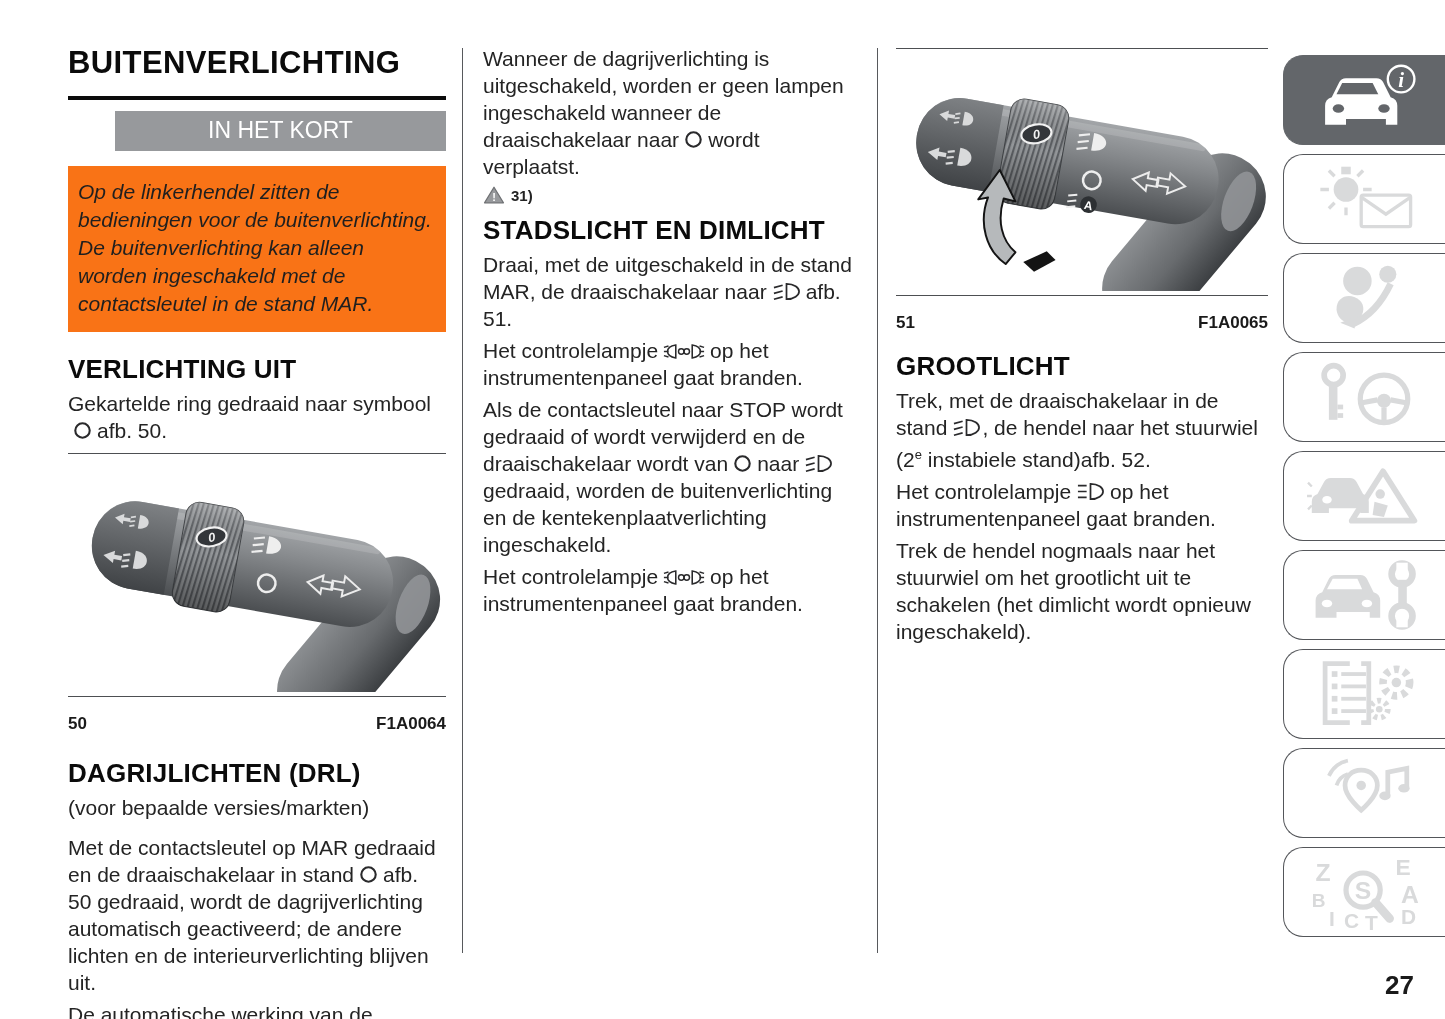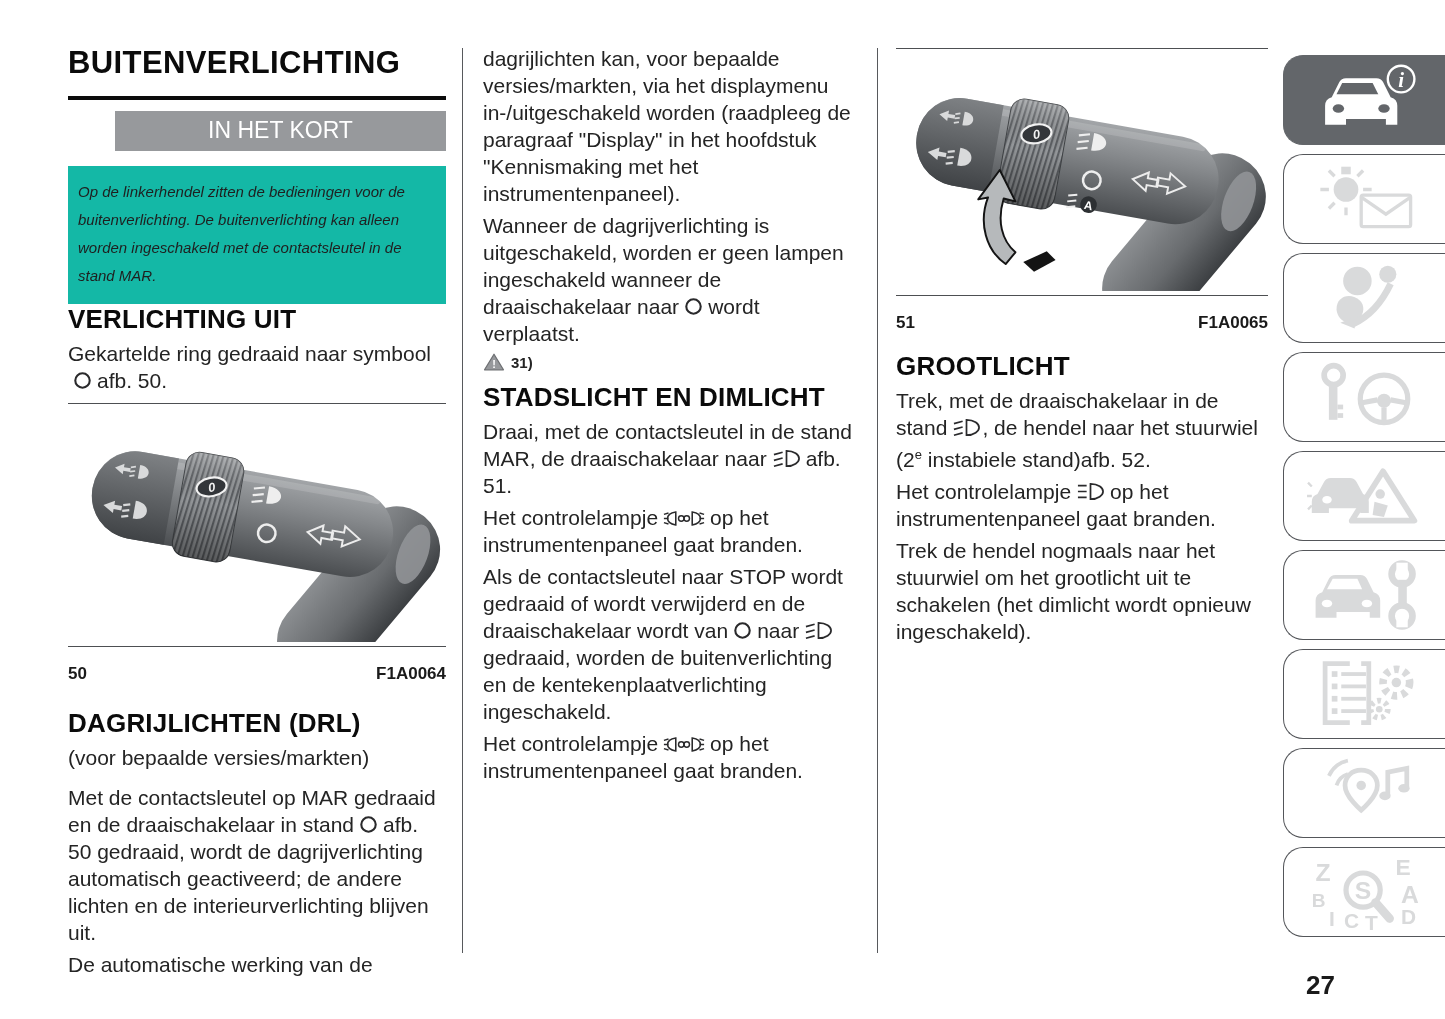--- a/index.html
+++ b/index.html
@@ -12,22 +12,22 @@
   .col-mid{left:483px;width:376px;}
   .col-right{left:896px;width:372px;}
   .vdiv{position:absolute;top:48px;height:905px;width:1px;background:#57595c;}
   .vdiv1{left:462px;}
   .vdiv2{left:877px;}
 
   .main-title{font-size:31px;font-weight:bold;color:#0b0b0b;letter-spacing:.4px;
     border-bottom:4px solid #0b0b0b;padding-bottom:15px;margin:0 0 11px 0;}
   .kort-bar{background:#97999c;color:#ffffff;text-align:center;font-size:23px;
     padding:6px 0 7px 0;margin-bottom:15px;margin-left:47px;}
-  .intro-box{background:#14b8a6;color:#1f1f1f;font-style:italic;font-size:15px;
-    line-height:28px;padding:12px 12px 14px 10px;}
+  .intro-box{background:#f97316;color:#1f1f1f;font-style:italic;font-size:21px;
+    line-height:28px;padding:12px 12px 14px 10px;margin-bottom:22px;}
   h2{font-size:26px;line-height:30px;font-weight:bold;color:#0b0b0b;margin:0 0 6px 0;letter-spacing:.2px;}
   .sec{margin-top:24px;}
   p{font-size:21px;line-height:27px;margin:0 0 5px 0;}
   .subnote{margin-bottom:13px;}
 
   .isym{display:inline-block;vertical-align:-2px;margin:0 5px;}
   .isym.tight-right{margin-right:1px;}
   sup{font-size:0.62em;}
 
   .note-line{margin:2px 0 8px 0;font-size:15px;font-weight:bold;display:flex;align-items:center;gap:6px;}
@@ -38,21 +38,21 @@
   .fig-caption{display:flex;justify-content:space-between;font-size:17px;font-weight:bold;
     color:#1a1a1a;margin-top:17px;}
 
   .sidebar{position:absolute;left:1283px;top:55px;width:162px;}
   .tab{width:162px;height:90px;margin-bottom:9px;border-radius:20px 0 0 20px;
     box-sizing:border-box;background:#ffffff;border:1.5px solid #54565a;border-right:none;
     display:flex;align-items:center;justify-content:center;}
   .tab.active{background:#63666a;border-color:#63666a;}
   .tab svg{width:126px;height:76px;}
 
-  .page-number{position:absolute;left:1306px;top:970px;font-size:26px;font-weight:bold;color:#1a1a1a;}
+  .page-number{position:absolute;left:1385px;top:970px;font-size:26px;font-weight:bold;color:#1a1a1a;}
 </style>
 </head>
 <body>
 
 <svg width="0" height="0" style="position:absolute" aria-hidden="true">
 <defs>
   <linearGradient id="gBarrel" x1="0" y1="0" x2="0" y2="1">
     <stop offset="0" stop-color="#a2a5a8"></stop>
         <stop offset="0.35" stop-color="#85888b"></stop>
         <stop offset="1" stop-color="#4b4e51"></stop>
@@ -144,34 +144,33 @@
       <p><span>Met de contactsleutel op MAR gedraaid en de draaischakelaar in stand</span><svg class="isym" width="19" height="19" viewBox="0 0 20 20">
             <circle cx="10" cy="10" r="7.6" fill="none" stroke="#2a2a2c" stroke-width="2.2"></circle>
           </svg><span>afb. 50 gedraaid, wordt de dagrijverlichting automatisch geactiveerd; de andere lichten en de interieurverlichting blijven uit.</span></p>
       <p>De automatische werking van de</p>
     </div>
   </div>
 
   <div class="vdiv vdiv1"></div>
 
   <div class="col col-mid">
-    <p>dagrijlichten kan, voor bepaalde versies/markten, via het displaymenu in-/uitgeschakeld worden (raadpleeg de paragraaf "Display" in het hoofdstuk "Kennismaking met het instrumentenpaneel).</p>
     <p><span>Wanneer de dagrijverlichting is uitgeschakeld, worden er geen lampen ingeschakeld wanneer de draaischakelaar naar</span><svg class="isym" width="19" height="19" viewBox="0 0 20 20">
           <circle cx="10" cy="10" r="7.6" fill="none" stroke="#2a2a2c" stroke-width="2.2"></circle>
         </svg><span>wordt verplaatst.</span></p>
     <div class="note-line">
       <svg width="22" height="20" viewBox="0 0 24 21">
           <path d="M12,2 L22.3,19 L1.7,19 Z" fill="#97999c" stroke="#6e7073" stroke-width="1.4" stroke-linejoin="round"></path>
           <text x="12" y="16.5" font-size="12" font-weight="bold" fill="#ffffff" text-anchor="middle" font-family="Liberation Sans,sans-serif">!</text>
         </svg>
       <span>31)</span>
     </div>
 
     <h2 style="margin-top:10px;">STADSLICHT EN DIMLICHT</h2>
-    <p><span>Draai, met de contactsleutel in de stand MAR, de draaischakelaar naar</span><svg class="isym" width="29" height="19" viewBox="0 0 30 19">
+    <p><span>Draai, met de uitgeschakeld in de stand MAR, de draaischakelaar naar</span><svg class="isym" width="29" height="19" viewBox="0 0 30 19">
           <path d="M15,1.5 C23,1.5 28,5.8 28,9.5 C28,13.2 23,17.5 15,17.5 Z" fill="none" stroke="#2a2a2c" stroke-width="1.8"></path>
           <path d="M11,3 L2,5.5 M11,9 L2,11.5 M11,15 L2,17.5" stroke="#2a2a2c" stroke-width="1.8" fill="none"></path>
         </svg><span>afb. 51.</span></p>
     <p><span>Het controlelampje</span><svg class="isym" width="42" height="17" viewBox="0 0 46 18">
           <path d="M6,3 L1,4.5 M6,9 L1,9 M6,15 L1,13.5" stroke="#2a2a2c" stroke-width="1.6" fill="none"></path>
           <path d="M14,2 C8,3 5,6 5,9 C5,12 8,15 14,16 Z" fill="none" stroke="#2a2a2c" stroke-width="1.7"></path>
           <circle cx="20" cy="9" r="3" fill="none" stroke="#2a2a2c" stroke-width="1.6"></circle>
           <circle cx="26" cy="9" r="3" fill="none" stroke="#2a2a2c" stroke-width="1.6"></circle>
           <path d="M32,2 C38,3 41,6 41,9 C41,12 38,15 32,16 Z" fill="none" stroke="#2a2a2c" stroke-width="1.7"></path>
           <path d="M40,3 L45,4.5 M40,9 L45,9 M40,15 L45,13.5" stroke="#2a2a2c" stroke-width="1.6" fill="none"></path>

